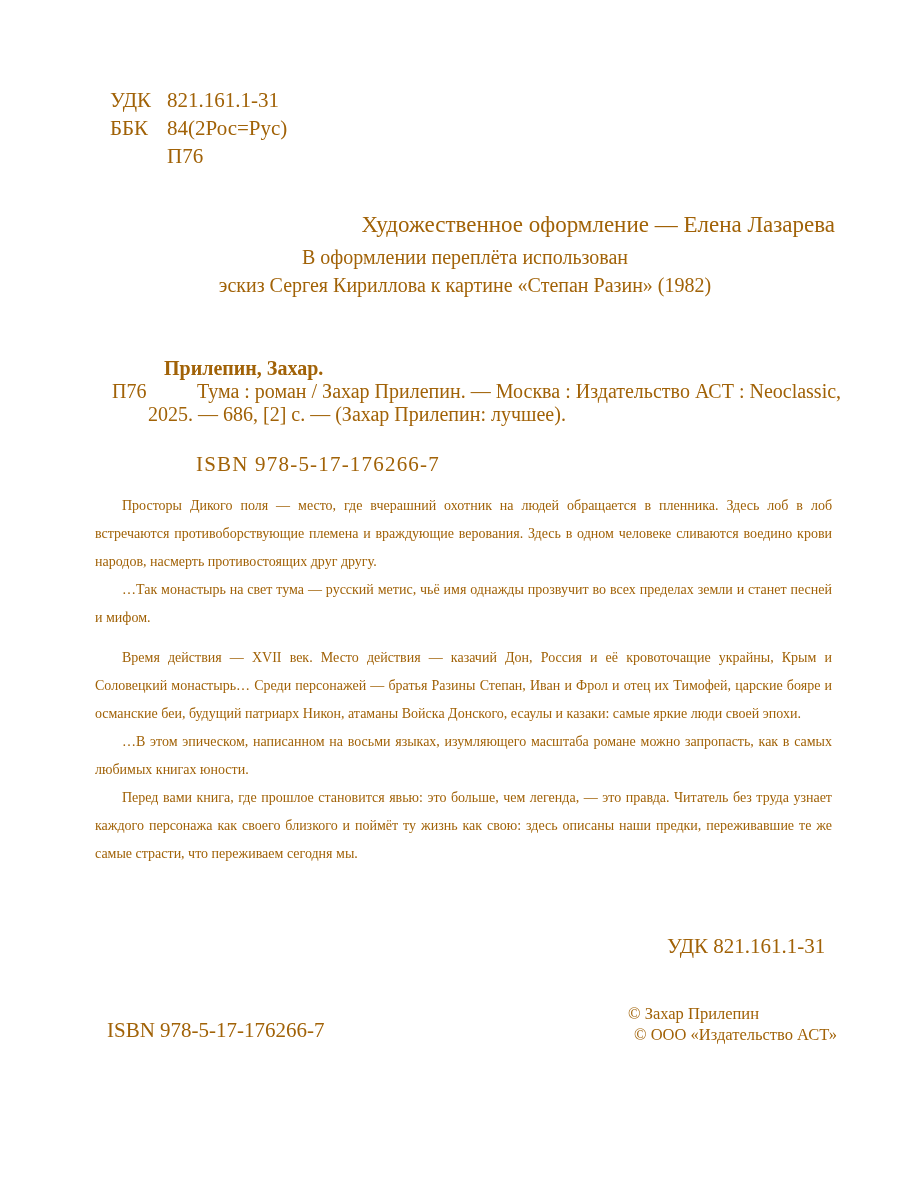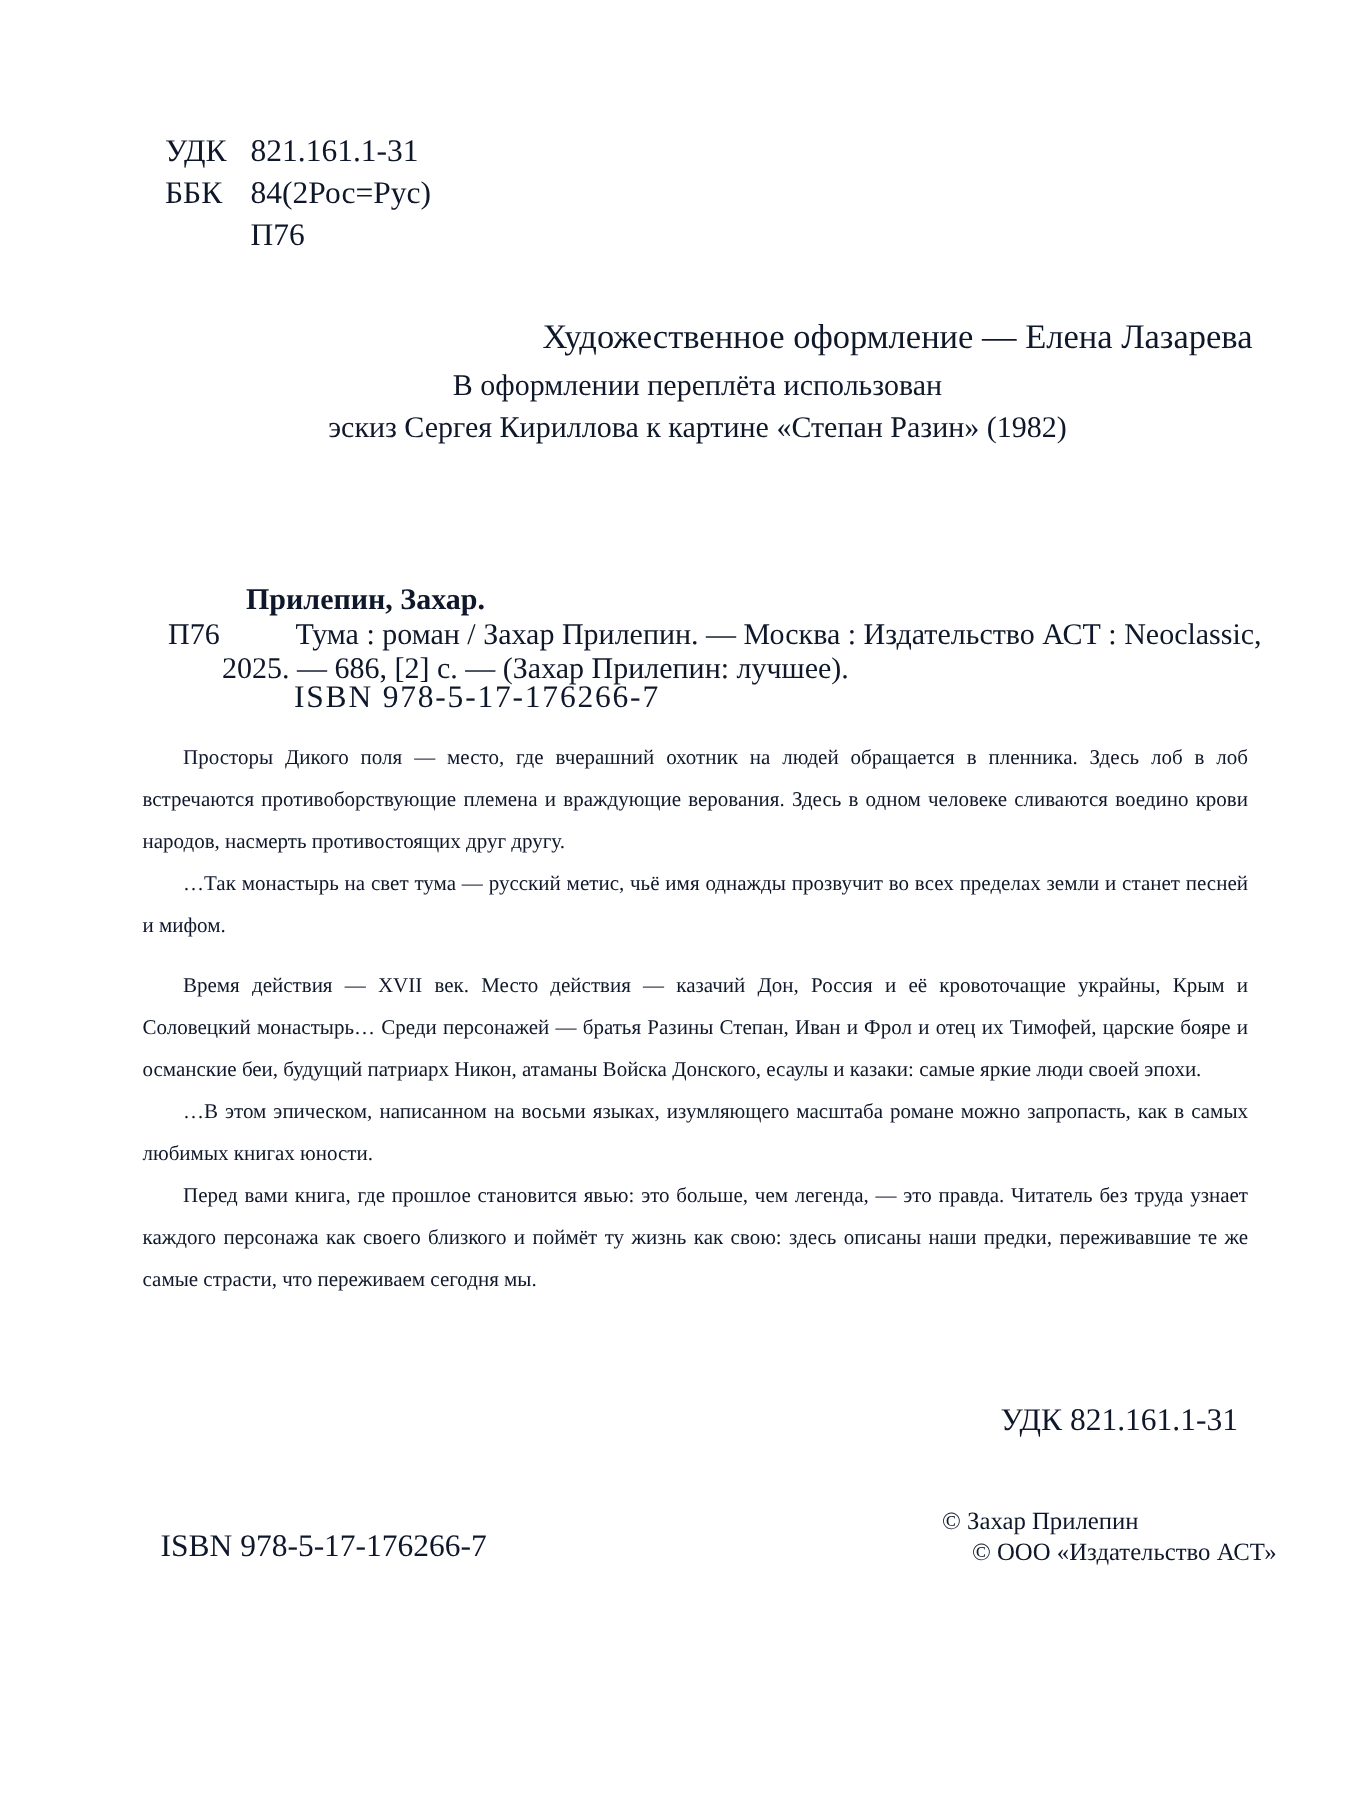--- a/index.html
+++ b/index.html
@@ -5,21 +5,21 @@
     html, body {
       margin: 0;
       padding: 0;
       background: #ffffff;
     }
     .page {
       position: relative;
       width: 911px;
       height: 1200px;
       background: #ffffff;
-      color: #0f172a;
+      color: #a16207;
       font-family: "Liberation Serif", serif;
       overflow: hidden;
     }
     .abs { position: absolute; }
 
     
     .top-codes {
       left: 110px;
       top: 86px;
       font-size: 21px;
@@ -46,21 +46,20 @@
       line-height: 28px;
     }
 
     
     .bib {
       left: 148px;
       top: 357px;
       width: 700px;
       font-size: 20px;
       line-height: 23px;
-      margin-top: 32px;
     }
     .bib .author { font-weight: bold; margin-left: 16px; white-space: nowrap; }
     .bib .entry1 { margin-left: 42px; white-space: nowrap; text-align: center; }
     .bib .entry2 { white-space: nowrap; }
     .bib .sign {
       position: absolute;
       left: -36px;
       top: 23px;
     }
 
@@ -103,21 +102,21 @@
       font-size: 21px;
       white-space: nowrap;
     }
     .footer-copy {
       left: 628px;
       top: 1003px;
       font-size: 16.5px;
       line-height: 21px;
       white-space: nowrap;
     }
-    .footer-copy .line2 { margin-left: 20px; text-align: right; }
+    .footer-copy .line2 { margin-left: 6px; text-align: right; }
   </style>
 </head>
 <body>
 
 <div class="page">
 
   <div class="abs top-codes">
     <div class="row">
       <span class="lbl">УДК</span>
       <span>821.161.1-31</span>

